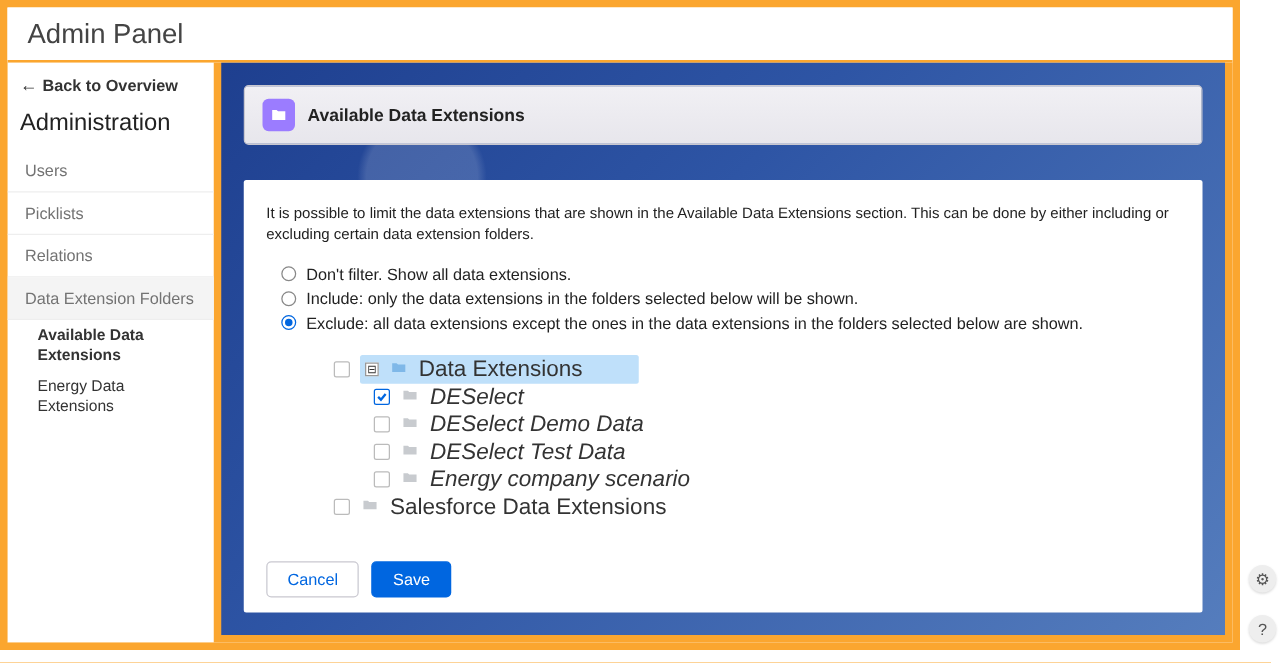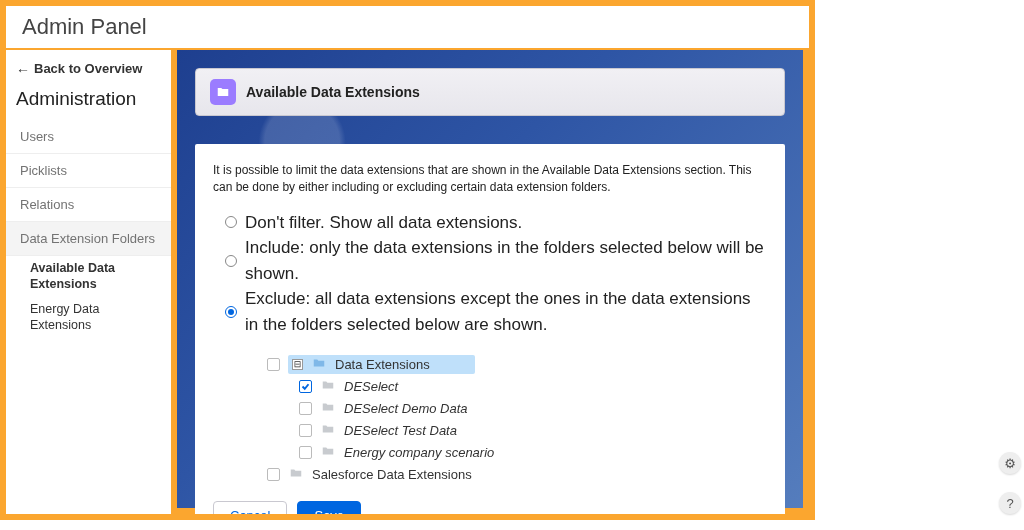--- a/index.html
+++ b/index.html
@@ -4,21 +4,21 @@
 <style>
   * { box-sizing: border-box; margin: 0; padding: 0; }
   body {
     font-family: -apple-system, BlinkMacSystemFont, "Segoe UI", Arial, sans-serif;
     font-size: 13px;
     color: #333;
     background: #fff;
   }
   .outer-frame {
     border: 6px solid #FBA62F;
-    width: 815px;
+    width: 992px;
     height: 520px;
     position: relative;
     display: flex;
     flex-direction: column;
   }
   .titlebar {
     background: #fff;
     border-bottom: 2px solid #FBA62F;
     padding: 8px 16px;
   }
@@ -117,21 +117,21 @@
   }
   .intro {
     font-size: 12px;
     color: #222;
     line-height: 1.4;
     margin-bottom: 14px;
   }
   .radio-list { padding-left: 12px; margin-bottom: 16px; }
   .radio-row {
     display: flex; align-items: center; gap: 8px;
-    font-size: 17px; color: #222;
+    font-size: 13px; color: #222;
     line-height: 1.5;
   }
   .radio {
     width: 12px; height: 12px; border-radius: 50%;
     border: 1px solid #888; display:inline-block; position: relative;
     flex-shrink:0;
   }
   .radio.checked { border-color:#0066E0; }
   .radio.checked::after {
     content:""; position:absolute; inset:2px; border-radius:50%; background:#0066E0;
@@ -148,21 +148,21 @@
     flex-shrink:0; background:#fff;
   }
   .cb.checked { border-color:#0066E0; color:#0066E0; }
   .cb.checked svg { width:9px; height:9px; stroke:#0066E0; stroke-width:2.5; fill:none; }
   .expander {
     width:11px; height:11px; border:1px solid #999; font-size:9px; line-height:9px;
     text-align:center; flex-shrink:0; color:#333; background:#fff;
   }
   .folder-icon svg { width:16px; height:14px; fill:#C8CBCF; }
   .folder-icon.open svg { fill:#7FB8E8; }
-  .tree-label { font-size: 13px; }
+  .tree-label { font-size: 18px; }
   .row-highlight {
     background: #BFE0FA;
     padding: 1px 45px 1px 4px;
     border-radius: 2px;
     display:flex; align-items:center; gap:8px;
   }
   .lvl1 { padding-left: 24px; }
   .lvl2 { padding-left: 56px; font-style: italic; }
 
   .footer {

